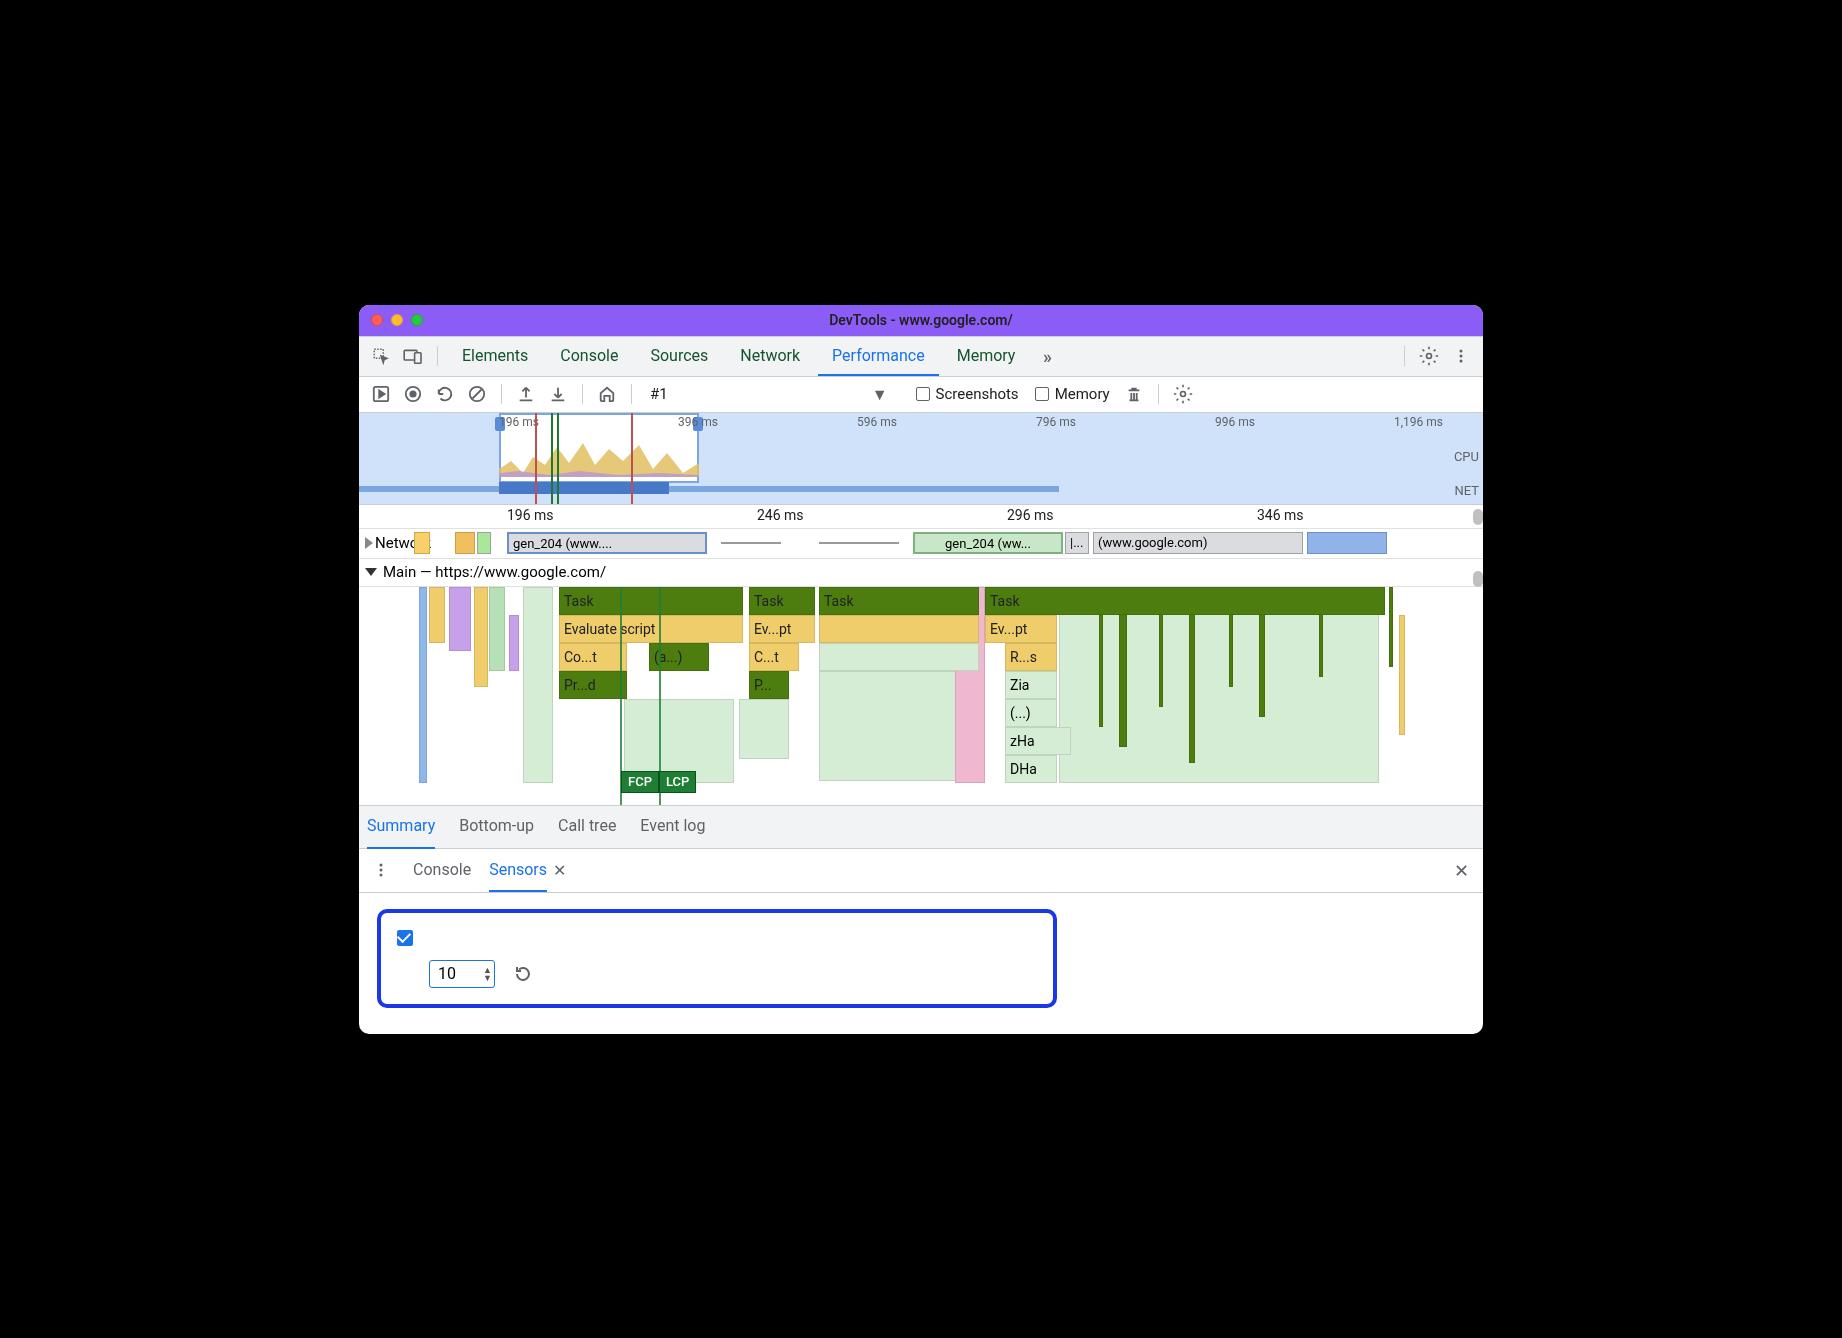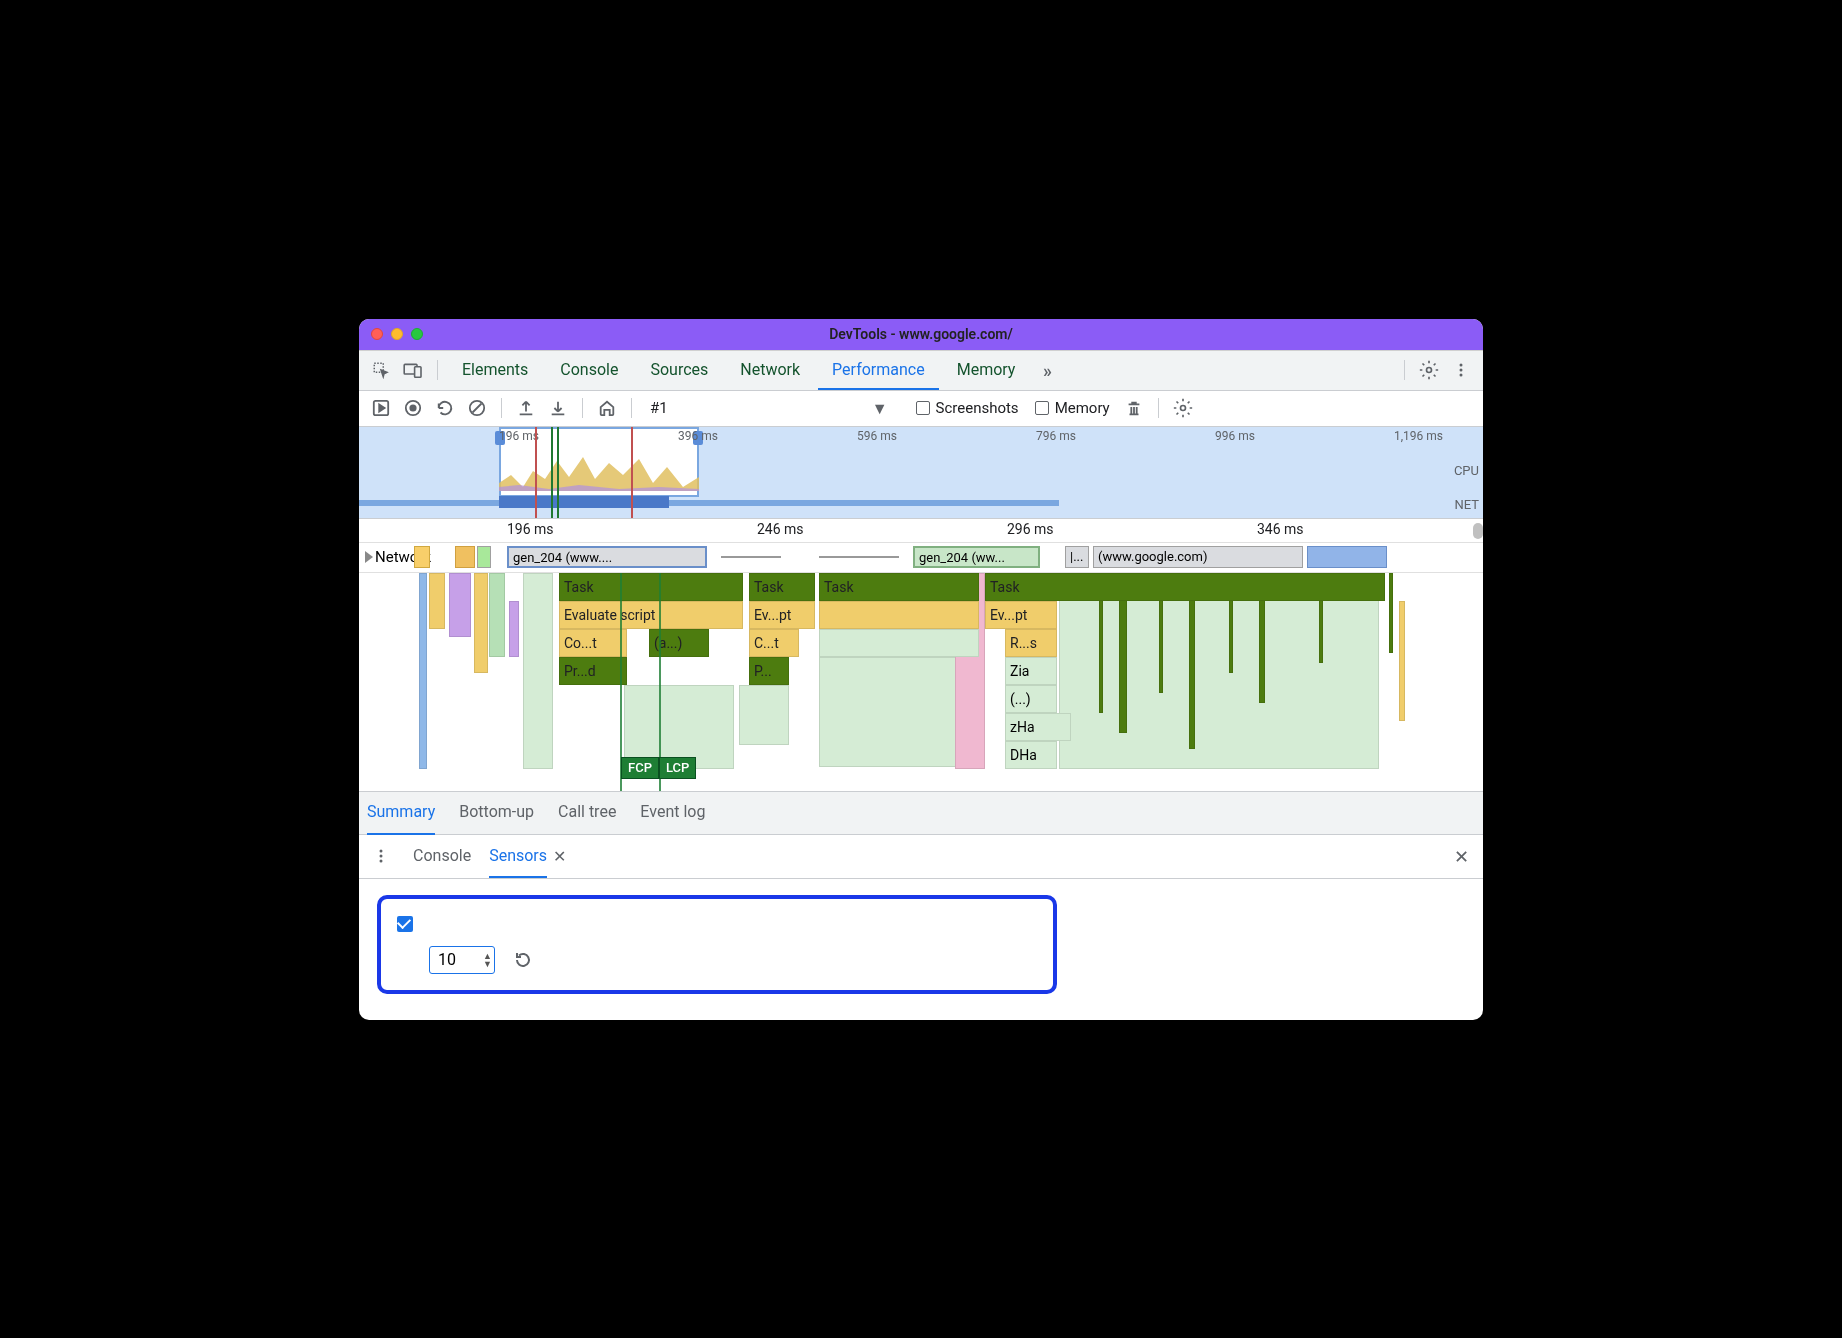--- a/index.html
+++ b/index.html
@@ -235,27 +235,31 @@
     <div class="net-item yellow" style="left:55px;width:16px;"></div>
     <div class="net-item" style="left:148px;width:200px;border-width:2px;border-color:#6a8fc9;">gen_204 (www....</div>
     <div class="net-item" style="left:96px;width:20px;background:#f0c060;border-color:#d0a040;"></div>
     <div class="net-item" style="left:118px;width:14px;background:#a8e89a;"></div>
     <div class="net-item" style="left:362px;width:70px;background:none;border:none;">
       <div style="position:absolute;left:0;top:10px;width:60px;height:2px;background:#999;"></div>
     </div>
     <div class="net-item" style="left:460px;width:90px;background:none;border:none;">
       <div style="position:absolute;left:0;top:10px;width:80px;height:2px;background:#999;"></div>
     </div>
-    <div class="net-item" style="left:554px;width:127px;background:#c8e6c8;border-width:2px;border-color:#80b080;">gen_204 (ww...</div>
+    <div class="net-item" style="left:554px;width:150px;background:#c8e6c8;border-width:2px;border-color:#80b080;text-align:center;">gen_204 (ww...</div>
     <div class="net-item" style="left:706px;width:24px;">|...</div>
     <div class="net-item" style="left:734px;width:210px;">(www.google.com)</div>
     <div class="net-item blue" style="left:948px;width:80px;"></div>
     <div class="scroll-thumb" style="top:42px;height:16px;"></div>
   </div>
 
+  <div class="track-main-head">
+    <span class="tri tri-down"></span>
+    <span>Main — https://www.google.com/</span>
+  </div>
 
   <div class="flame" id="flame">
       <div class="flame-row c-blue" style="left: 60px; top: 0px; width: 8px; height: 196px; padding: 0px;"></div>
       <div class="flame-row c-yellow" style="left: 70px; top: 0px; width: 16px; height: 56px; padding: 0px;"></div>
       <div class="flame-row c-purple" style="left: 90px; top: 0px; width: 22px; height: 64px; padding: 0px;"></div>
       <div class="flame-row c-yellow" style="left: 115px; top: 0px; width: 14px; height: 100px; padding: 0px;"></div>
       <div class="flame-row c-green" style="left: 130px; top: 0px; width: 16px; height: 84px; padding: 0px;"></div>
       <div class="flame-row c-purple" style="left: 150px; top: 28px; width: 10px; height: 56px; padding: 0px;"></div>
       <div class="flame-row c-lgreen" style="left: 164px; top: 0px; width: 30px; height: 196px; padding: 0px;"></div>
       <div class="flame-row c-lgreen" style="left: 460px; top: 84px; width: 150px; height: 110px; padding: 0px;"></div>

